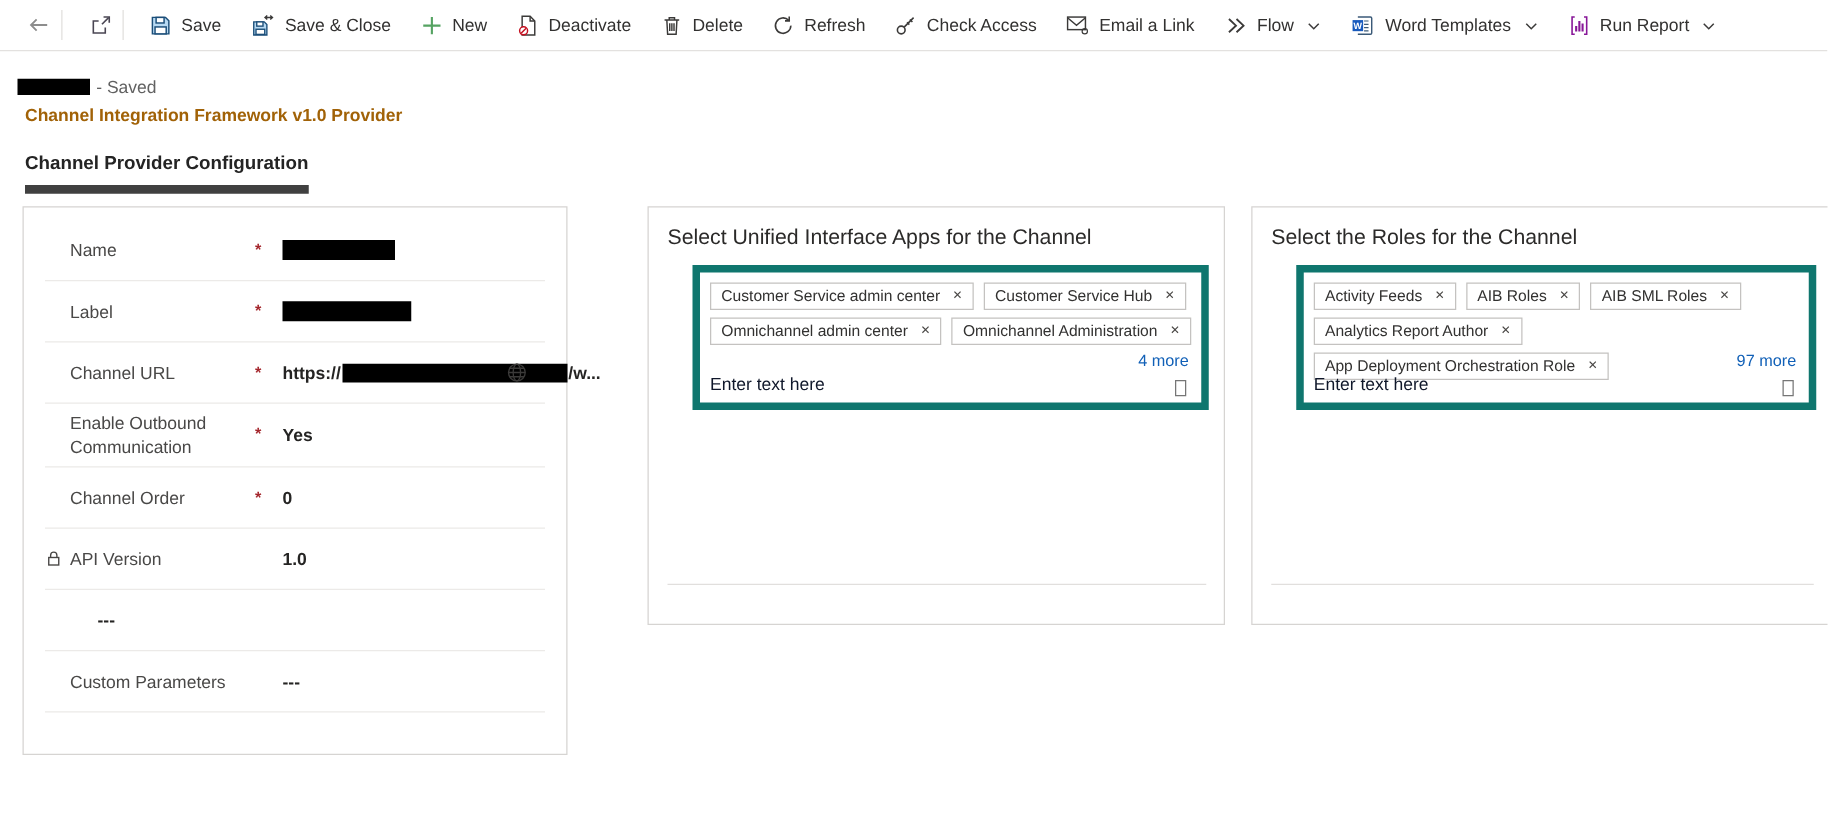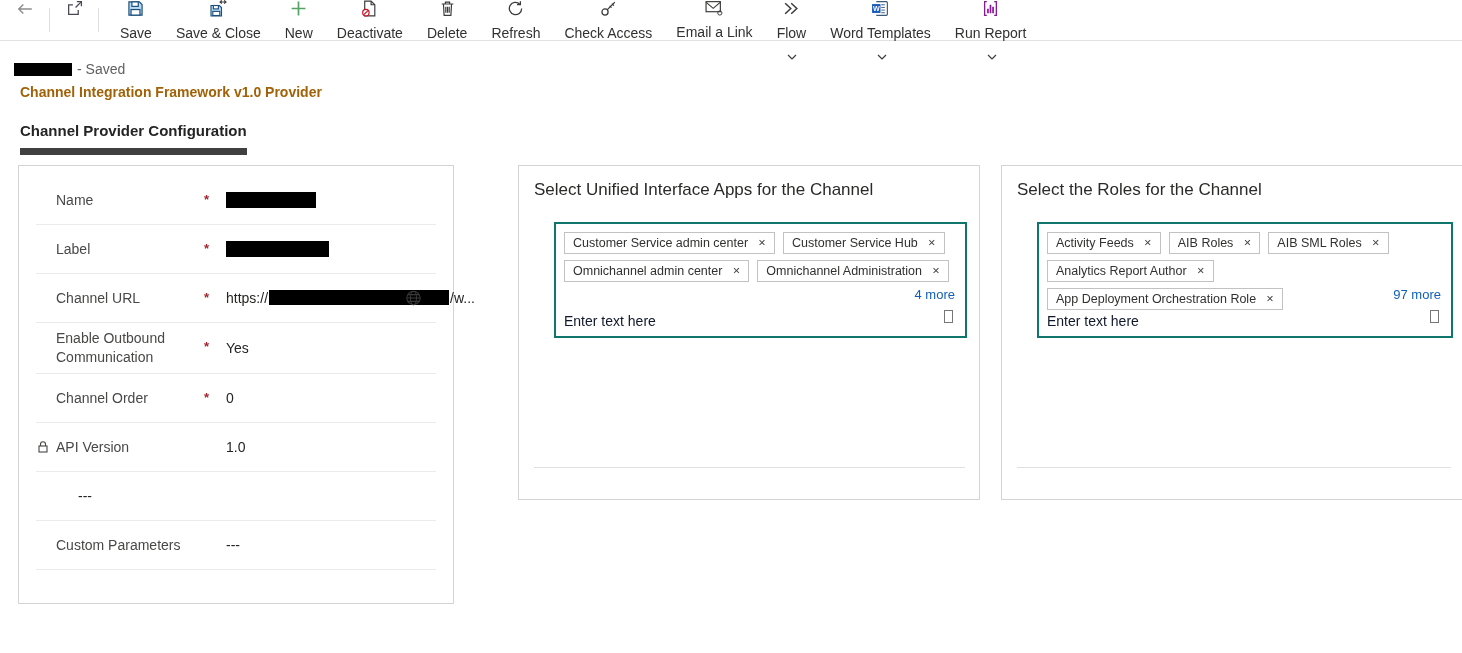--- a/index.html
+++ b/index.html
@@ -10,23 +10,22 @@
   }
 
   
   .toolbar {
     position:absolute; top:0; left:0; right:0; height:41px;
     display:flex; align-items:center; padding-left:10px;
     border-bottom:1px solid #e3e1df; background:#fff;
   }
   .tb-btn {
     background:none; border:none; cursor:pointer; height:40px;
-    display:inline-flex; align-items:center; justify-content:flex-start;
+    display:inline-flex; align-items:center; justify-content:flex-end;
     font-family:inherit;
-    flex-direction:column;
   }
   .tb-square { width:30px; }
   .tb-divider { width:1px; height:24px; background:#e1dfdd; margin:0 9px; flex:none; }
   .tb-item {
     display:inline-flex; align-items:center; gap:8px; padding:0 12px;
     font-size:14px; color:#323130; white-space:nowrap;
   }
   .tb-icon { display:inline-flex; align-items:center; }
   .tb-chev { display:inline-flex; margin-left:2px; margin-top:2px; }
 
@@ -52,29 +51,29 @@
   
   .form-rows { padding:10px 17px 0 17px; }
   .f-row {
     position:relative; display:flex; align-items:center;
     min-height:49px; border-bottom:1px solid #eceae8; padding-left:20px;
   }
   .f-lock { position:absolute; left:0; top:50%; transform:translateY(-50%); display:inline-flex; }
   .f-label { width:148px; flex:none; font-size:14px; line-height:19px; color:#494847; padding:6px 0; }
   .f-req { width:22px; flex:none; align-self:flex-start; padding-top:16px; color:#a4262c; font-size:13px; font-weight:700; }
   .f-noreq { width:22px; flex:none; }
-  .f-value { font-size:14px; font-weight:400; color:#252423; display:inline-flex; align-items:flex-start; gap:1px; }
+  .f-value { font-size:14px; font-weight:700; color:#252423; display:inline-flex; align-items:flex-end; gap:1px; }
   .f-value .redact { height:16px; }
   .f-globe { position:absolute; right:14px; top:50%; transform:translateY(-50%); display:inline-flex; cursor:pointer; }
 
   
   .sel-title { padding:14px 15px 0 15px; font-size:17px; font-weight:400; color:#2b2a29; }
   .tagbox {
-    position:relative; margin-top:22px; margin-left:35px; height:116px;
-    border:2px solid #0f766e; background:#fff; cursor:text;
+    position:relative; margin-top:12px; margin-left:35px; height:116px;
+    border:6px solid #0f766e; background:#fff; cursor:text;
   }
   .panel-apps  .tagbox { width:413px; }
   .panel-roles .tagbox { width:416px; }
   .chips { display:flex; flex-wrap:wrap; gap:6px 8px; padding:8px; }
   .chip {
     display:inline-flex; align-items:center; gap:10px; height:22px;
     border:1px solid #c4c2c0; background:#fff; padding:0 8px;
     font-size:12.5px; color:#323130; white-space:nowrap; cursor:default;
   }
   .chip-x { font-size:9.5px; color:#484644; cursor:pointer; line-height:1; }

